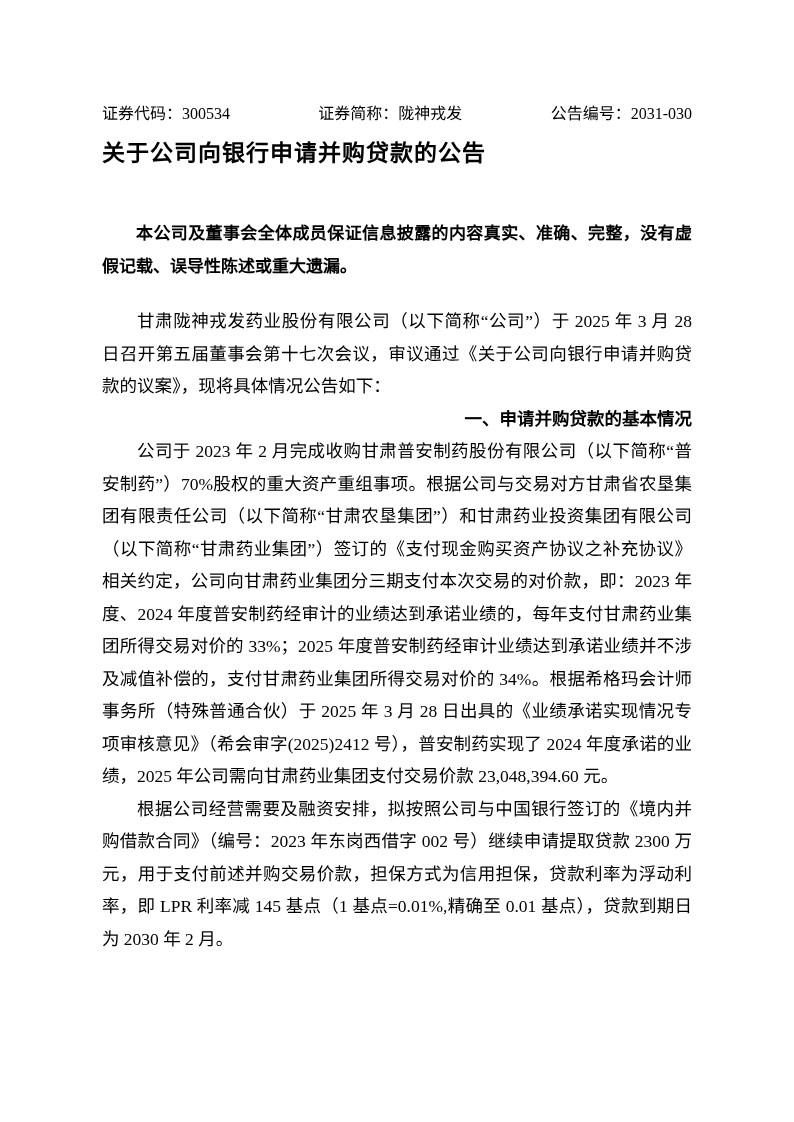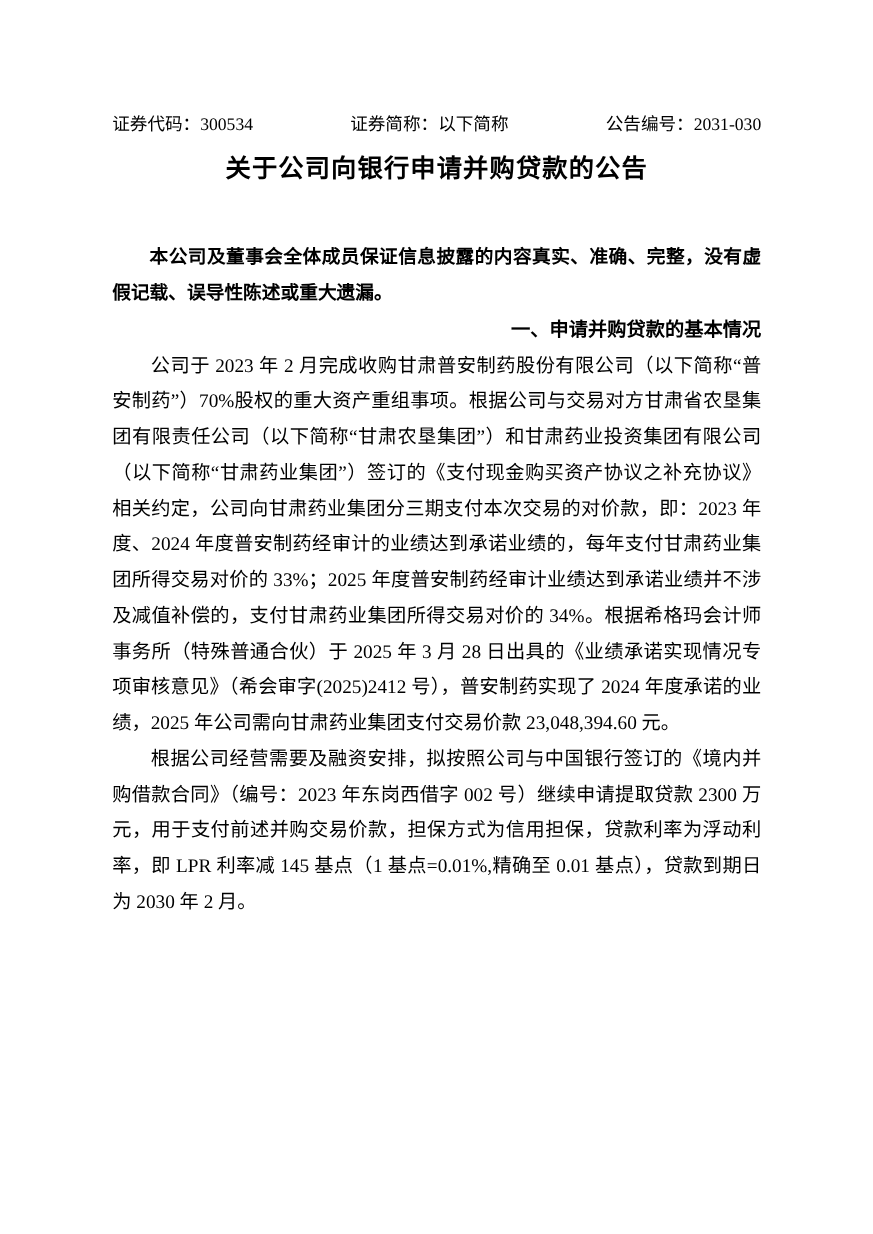--- a/index.html
+++ b/index.html
@@ -37,21 +37,20 @@
     line-height: 30px;
     font-weight: bold;
     text-align: center;
     letter-spacing: 1px;
   }
   .title-sub {
     margin: 15px 0 0 0;
     font-size: 23px;
     line-height: 30px;
     font-weight: bold;
-    text-align: center;
     letter-spacing: 1px;
   }
   .notice {
     margin: 48px 0 0 0;
     font-size: 17px;
     line-height: 33px;
     font-weight: bold;
     text-indent: 2em;
     text-align: justify;
   }
@@ -73,29 +72,32 @@
   }
 </style>
 </head>
 <body>
 
 <div class="page">
   <div class="content">
 
     <header class="doc-header">
       <span>证券代码：300534</span>
-      <span>证券简称：以下简称</span>
+      <span>证券简称：陇神戎发</span>
       <span>公告编号：2031-030</span>
     </header>
 
 
     <h2 class="title-sub">关于公司向银行申请并购贷款的公告</h2>
 
     <p class="notice">本公司及董事会全体成员保证信息披露的内容真实、准确、完整，没有虚假记载、误导性陈述或重大遗漏。</p>
 
+    <div class="body-block">
+      <p>甘肃陇神戎发药业股份有限公司（以下简称“公司”）于 2025 年 3 月 28 日召开第五届董事会第十七次会议，审议通过《关于公司向银行申请并购贷款的议案》，现将具体情况公告如下：</p>
+    </div>
 
     <div class="body-block" style="margin-top:0;">
       <h3 class="section-heading">一、申请并购贷款的基本情况</h3>
       <p>公司于 2023 年 2 月完成收购甘肃普安制药股份有限公司（以下简称“普安制药”）70%股权的重大资产重组事项。根据公司与交易对方甘肃省农垦集团有限责任公司（以下简称“甘肃农垦集团”）和甘肃药业投资集团有限公司（以下简称“甘肃药业集团”）签订的《支付现金购买资产协议之补充协议》相关约定，公司向甘肃药业集团分三期支付本次交易的对价款，即：2023 年度、2024 年度普安制药经审计的业绩达到承诺业绩的，每年支付甘肃药业集团所得交易对价的 33%；2025 年度普安制药经审计业绩达到承诺业绩并不涉及减值补偿的，支付甘肃药业集团所得交易对价的 34%。根据希格玛会计师事务所（特殊普通合伙）于 2025 年 3 月 28 日出具的《业绩承诺实现情况专项审核意见》（希会审字(2025)2412 号），普安制药实现了 2024 年度承诺的业绩，2025 年公司需向甘肃药业集团支付交易价款 23,048,394.60 元。</p>
       <p>根据公司经营需要及融资安排，拟按照公司与中国银行签订的《境内并购借款合同》（编号：2023 年东岗西借字 002 号）继续申请提取贷款 2300 万元，用于支付前述并购交易价款，担保方式为信用担保，贷款利率为浮动利率，即 LPR 利率减 145 基点（1 基点=0.01%,精确至 0.01 基点），贷款到期日为 2030 年 2 月。</p>
     </div>
 
   </div>
 </div>
 

